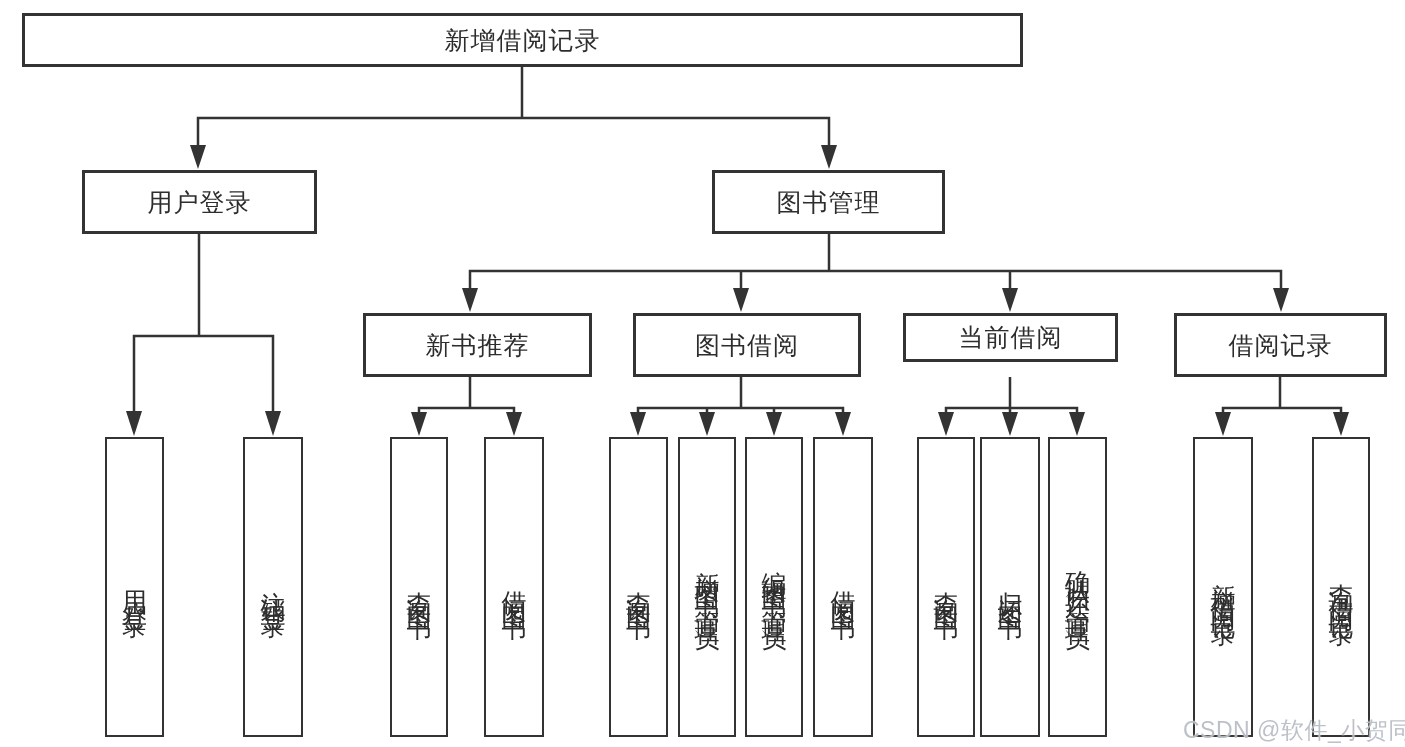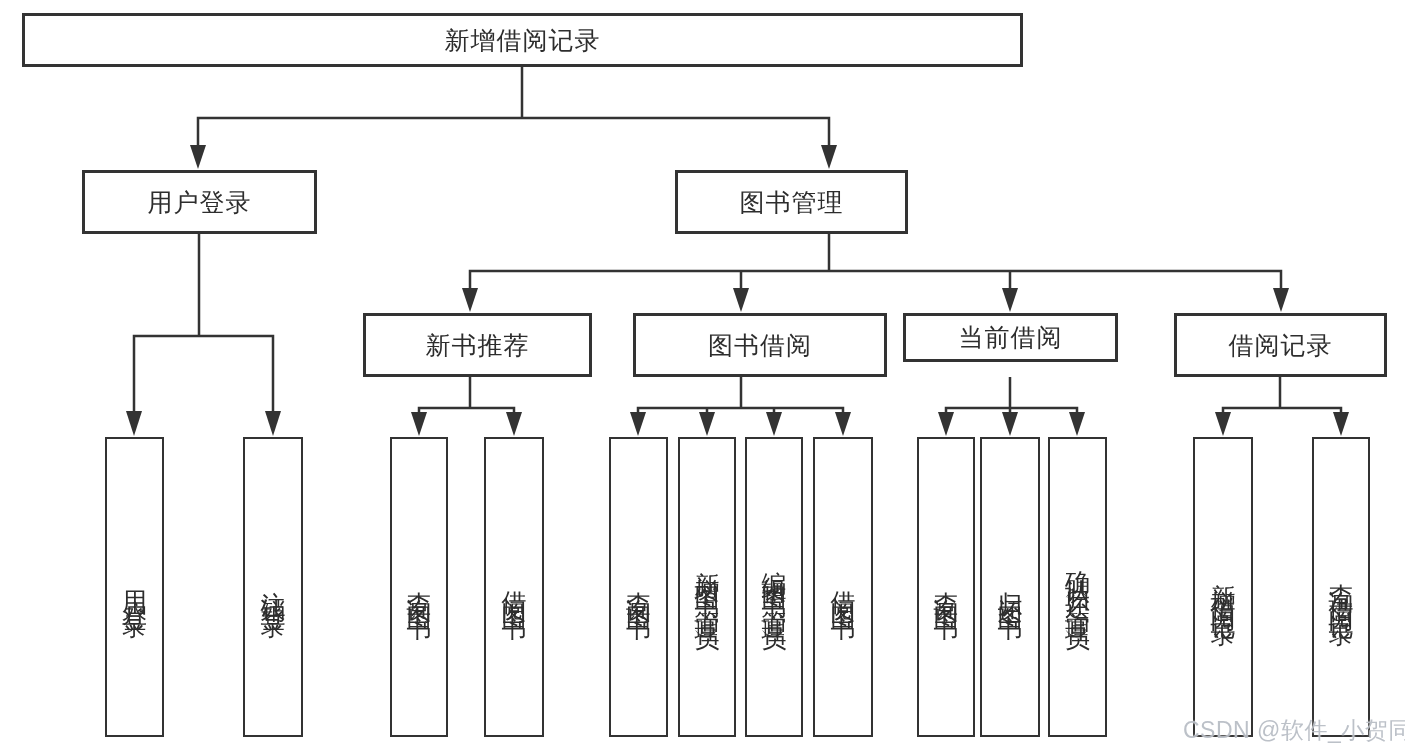--- a/index.html
+++ b/index.html
@@ -71,28 +71,28 @@
     </g>
   </svg>
 
   <div class="node" style="left:22px; top:13px; width:1001px; height:54px;">
     <span>新增借阅记录</span>
   </div>
 
   <div class="node" style="left:82px; top:170px; width:235px; height:64px;">
     <span>用户登录</span>
   </div>
-  <div class="node" style="left:675px; top:170px; width:233px; height:64px;">
+  <div class="node" style="left:712px; top:170px; width:233px; height:64px;">
     <span>图书管理</span>
   </div>
 
   <div class="node" style="left:363px; top:313px; width:229px; height:64px;">
     <span>新书推荐</span>
   </div>
-  <div class="node" style="left:633px; top:313px; width:254px; height:64px;">
+  <div class="node" style="left:633px; top:313px; width:228px; height:64px;">
     <span>图书借阅</span>
   </div>
   <div class="node" style="left:903px; top:313px; width:215px; height:49px;">
     <span>当前借阅</span>
   </div>
   <div class="node" style="left:1174px; top:313px; width:213px; height:64px;">
     <span>借阅记录</span>
   </div>
 
   <div class="node leaf" style="left:105px; top:437px; width:59px; height:300px;">

